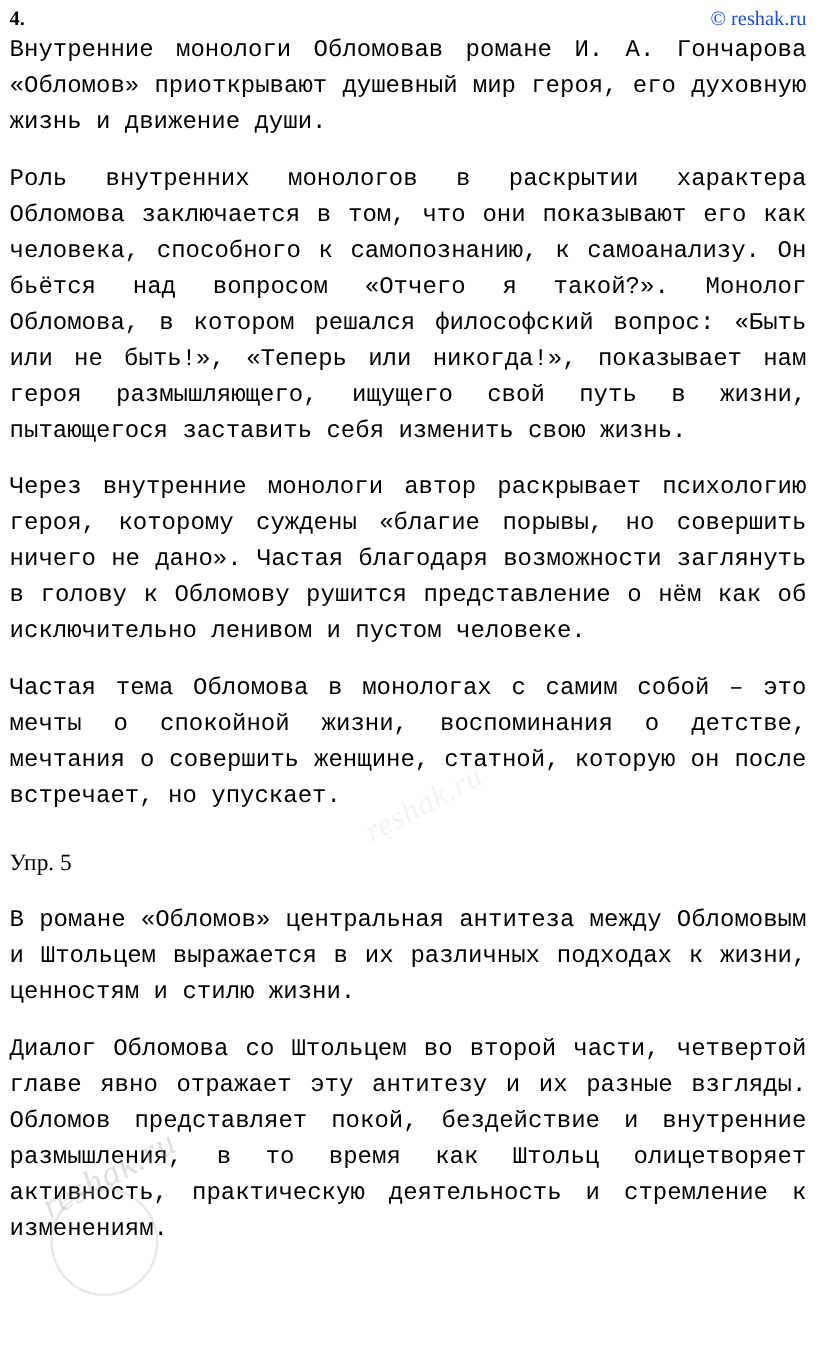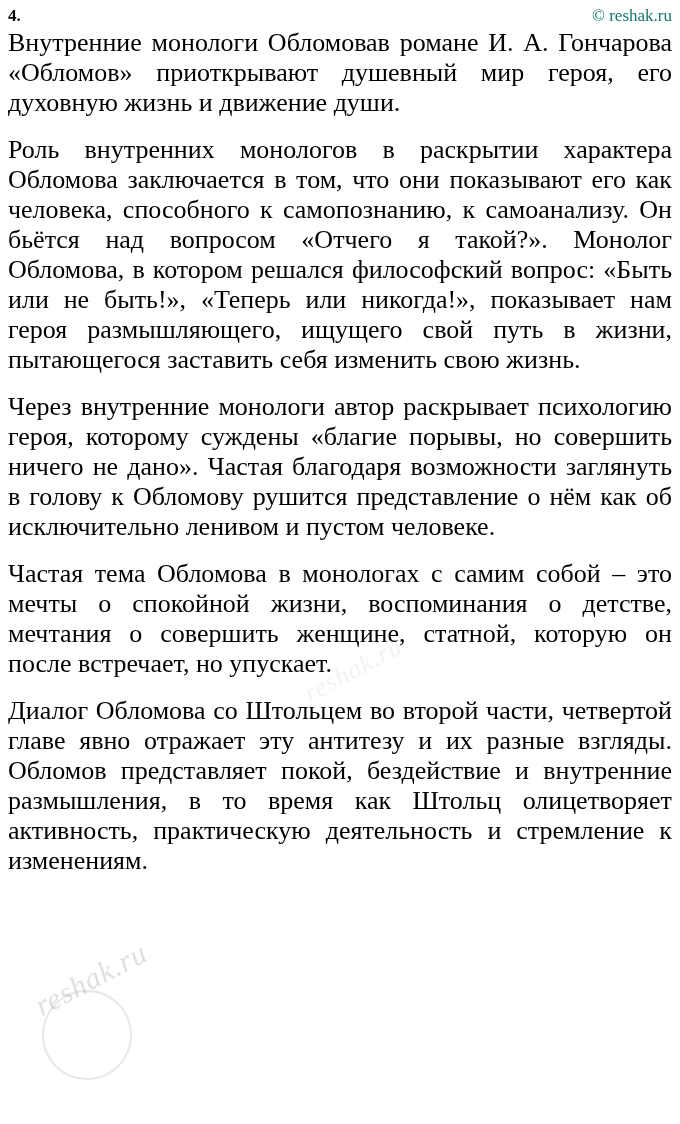--- a/index.html
+++ b/index.html
@@ -31,33 +31,33 @@
   }
   .task-number {
     font-size: 17px;
     font-weight: bold;
     line-height: 20px;
     font-family: "Liberation Serif", serif;
   }
   .copyright {
     font-size: 17px;
     line-height: 20px;
-    color: #0f766e;
+    color: #1d4ed8;
     font-family: "Liberation Serif", serif;
   }
   .content {
     padding: 0 4px;
   }
   p.para {
-    font-size: 26px;
+    font-size: 20px;
     line-height: 30px;
     text-align: justify;
     margin: 0 0 17px 0;
     hyphens: none;
-    font-family: Liberation Serif, serif;
+    font-family: Liberation Mono, monospace;
   }
   p.para:last-child {
     margin-bottom: 0;
   }
   .subheading {
     font-size: 19.5px;
     line-height: 30px;
     margin: 26px 0 18px 0;
     font-family: "Liberation Serif", serif;
   }
@@ -108,21 +108,23 @@
     <div class="copyright">© reshak.ru</div>
   </div>
 
   <div class="content">
 
     <p class="para">Внутренние монологи Обломовав романе И. А. Гончарова «Обломов» приоткрывают душевный мир героя, его духовную жизнь и движение души.</p>
     <p class="para">Роль внутренних монологов в раскрытии характера Обломова заключается в том, что они показывают его как человека, способного к самопознанию, к самоанализу. Он бьётся над вопросом «Отчего я такой?». Монолог Обломова, в котором решался философский вопрос: «Быть или не быть!», «Теперь или никогда!», показывает нам героя размышляющего, ищущего свой путь в жизни, пытающегося заставить себя изменить свою жизнь.</p>
     <p class="para">Через внутренние монологи автор раскрывает психологию героя, которому суждены «благие порывы, но совершить ничего не дано». Частая благодаря возможности заглянуть в голову к Обломову рушится представление о нём как об исключительно ленивом и пустом человеке.</p>
     <p class="para">Частая тема Обломова в монологах с самим собой – это мечты о спокойной жизни, воспоминания о детстве, мечтания о совершить женщине, статной, которую он после встречает, но упускает.</p>
 
+    <div class="subheading">Упр. 5</div>
 
+    <p class="para">В романе «Обломов» центральная антитеза между Обломовым и Штольцем выражается в их различных подходах к жизни, ценностям и стилю жизни.</p>
     <p class="para">Диалог Обломова со Штольцем во второй части, четвертой главе явно отражает эту антитезу и их разные взгляды. Обломов представляет покой, бездействие и внутренние размышления, в то время как Штольц олицетворяет активность, практическую деятельность и стремление к изменениям.</p>
 
   </div>
 
   <div class="watermark wm2">reshak.ru</div>
   <div class="watermark wm1">reshak.ru</div>
   <div class="wm-circle wm-c1"></div>
 
 </div>
 

